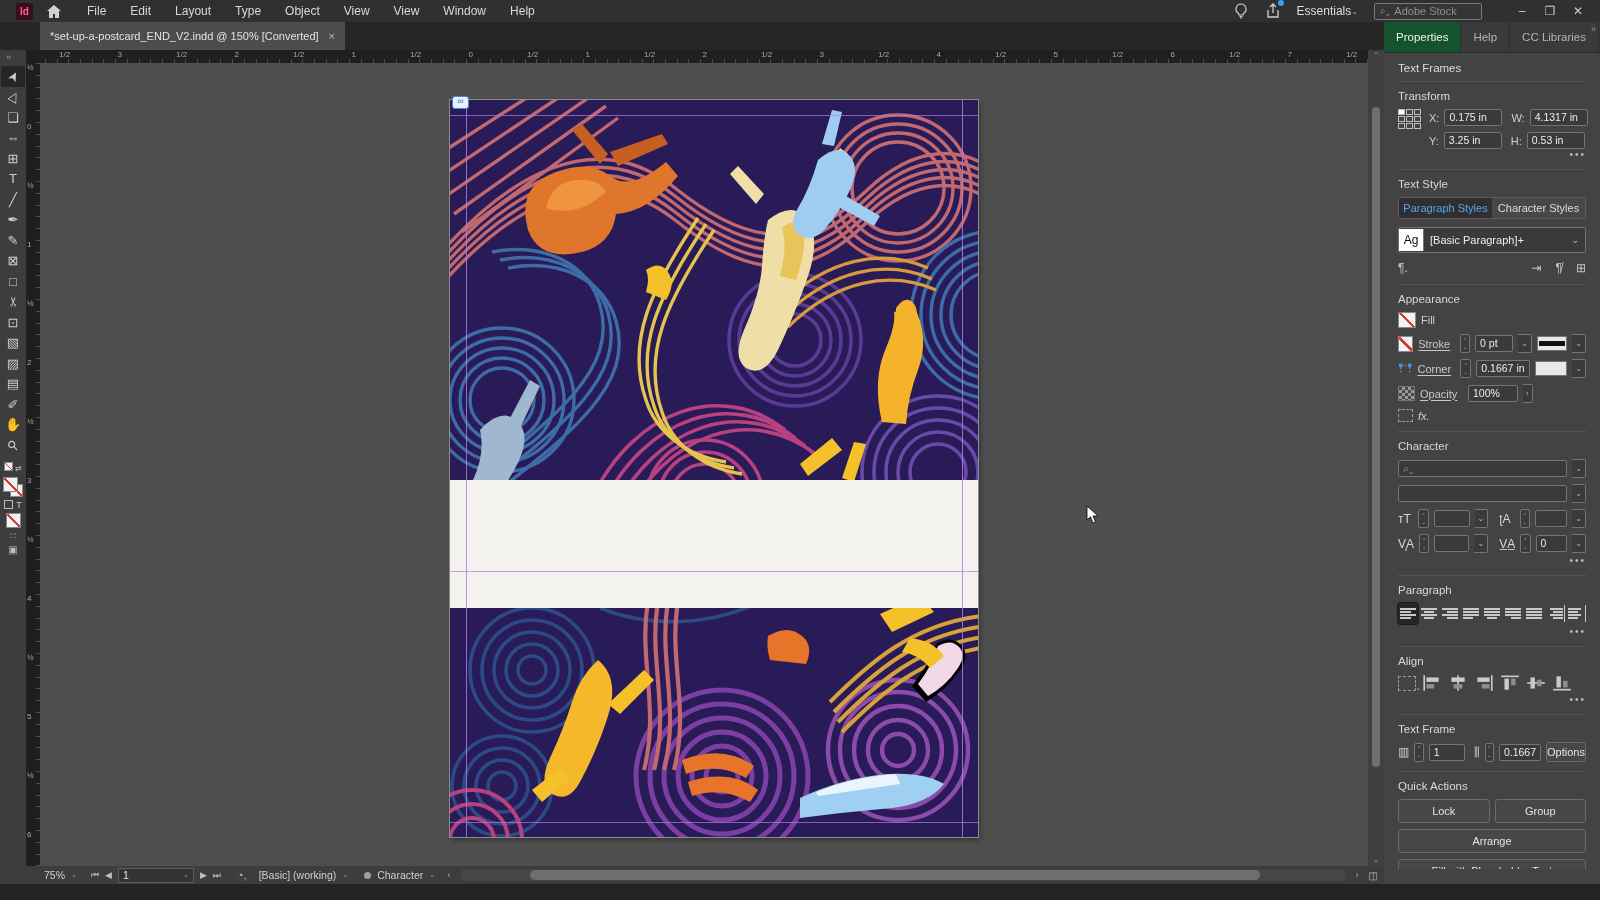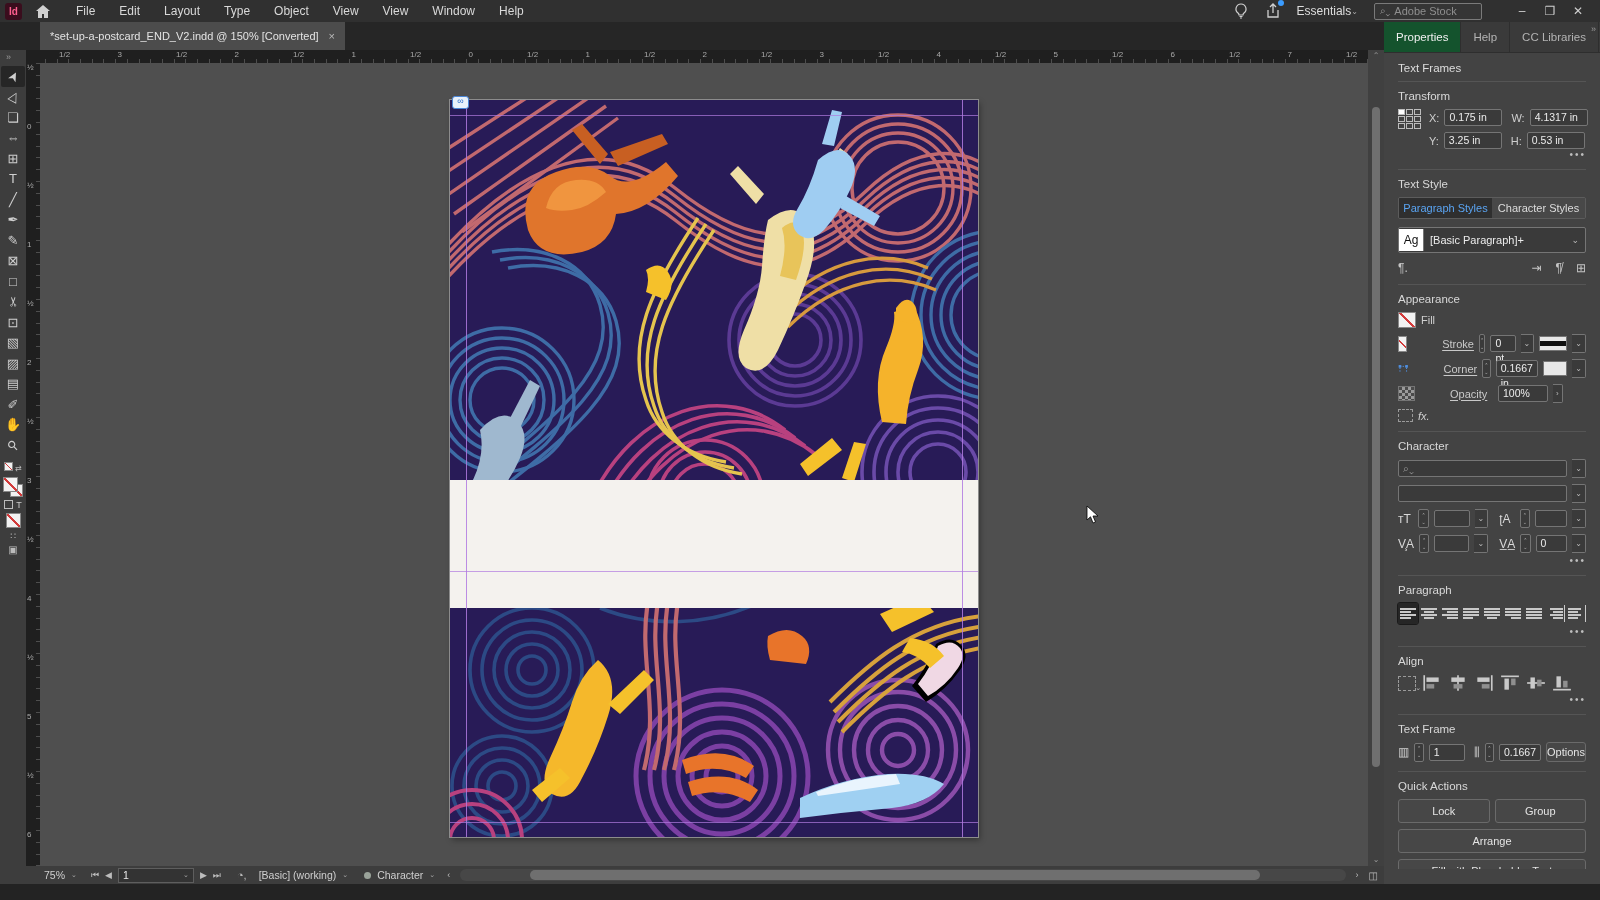--- a/index.html
+++ b/index.html
@@ -1,21 +1,21 @@
 <!DOCTYPE html>
 <html><head>
 <meta charset="utf-8">
 <style>
   html,body{margin:0;padding:0;background:#1e1e1e;}
   #app{position:relative;width:1600px;height:900px;font-family:"Liberation Sans",sans-serif;
        background:#4f4f4f;overflow:hidden;color:#d6d6d6;-webkit-font-smoothing:antialiased;}
   
   #menubar{position:absolute;left:0;top:0;width:1600px;height:22px;background:#303030;
            display:flex;align-items:center;font-size:12px;color:#d9d9d9;z-index:30;}
-  #menubar .logo{width:17px;height:17px;margin:0 6px 0 5px;background:#3a0d1d;border-radius:3px;
+  #menubar .logo{width:17px;height:17px;margin:0 6px 0 16px;background:#3a0d1d;border-radius:3px;
                  color:#ff5f8f;font-size:10px;font-weight:bold;display:flex;align-items:center;justify-content:center;}
   .home-ico{width:14px;height:13px;margin:0 14px 0 8px;}
   #menus{display:flex;gap:24px;margin-left:12px;}
   #menus span{cursor:default;}
   #mb-right{margin-left:auto;display:flex;align-items:center;gap:16px;padding-right:8px;}
   .bulb,.share{position:relative;width:16px;height:16px;}
   .share .dot{position:absolute;right:-3px;top:-3px;width:6px;height:6px;border-radius:50%;background:#3b9cff;}
   .wsp{display:flex;align-items:center;color:#dedede;}
   .searchbox{display:flex;align-items:center;gap:4px;width:96px;height:15px;border:1px solid #7a7a7a;
              border-radius:2px;padding:0 5px;color:#8f8f8f;font-size:11px;background:#353535;}
@@ -85,21 +85,21 @@
        padding:0 4px;color:#ececec;font-size:10.5px;}
   .stp{display:flex;flex-direction:column;justify-content:center;width:10px;height:17px;background:#3a3a3a;
        border:1px solid #757575;border-radius:2px;font-size:5px;color:#bbb;text-align:center;line-height:7px;}
   .ddc{color:#bbb;font-size:8px;border:1px solid #757575;border-left:none;background:#3a3a3a;height:17px;
        display:flex;align-items:center;padding:0 3px;border-radius:0 2px 2px 0;}
   .dots{color:#bdbdbd;letter-spacing:2px;text-align:right;font-size:10px;}
   .refgrid{display:grid;grid-template-columns:repeat(3,7px);grid-auto-rows:6px;gap:1px;}
   .refgrid i{border:1px solid #bdbdbd;display:block;}
   .refgrid i.sel{background:#fff;}
   .sw{width:16px;height:14px;}
-  .lbl-u{text-decoration:underline;text-underline-offset:2px;color:#c9c9c9;margin-left:30px;}
+  .lbl-u{text-decoration:underline;text-underline-offset:2px;color:#c9c9c9;}
   .stabs{display:flex;border:1px solid #5c5c5c;border-radius:2px;overflow:hidden;margin-bottom:8px;}
   .stabs div{flex:1;text-align:center;padding:4px 0;}
   .stabs .on{background:#2f2f2f;color:#5aa4f2;}
   .stabs .off{background:#484848;color:#dcdcdc;}
   .stylebox{display:flex;align-items:center;border:1px solid #757575;border-radius:2px;background:#3a3a3a;height:24px;}
   .stylebox .ag{width:24px;height:22px;background:#fff;color:#111;font-size:12px;display:flex;align-items:center;
                 justify-content:center;border-right:1px solid #757575;}
   .stylebox .nm{flex:1;padding-left:6px;color:#ececec;}
   .stylebox .ch{padding:0 6px;color:#bbb;font-size:9px;}
   .icorow{display:flex;align-items:center;color:#c5c5c5;font-size:12px;}

